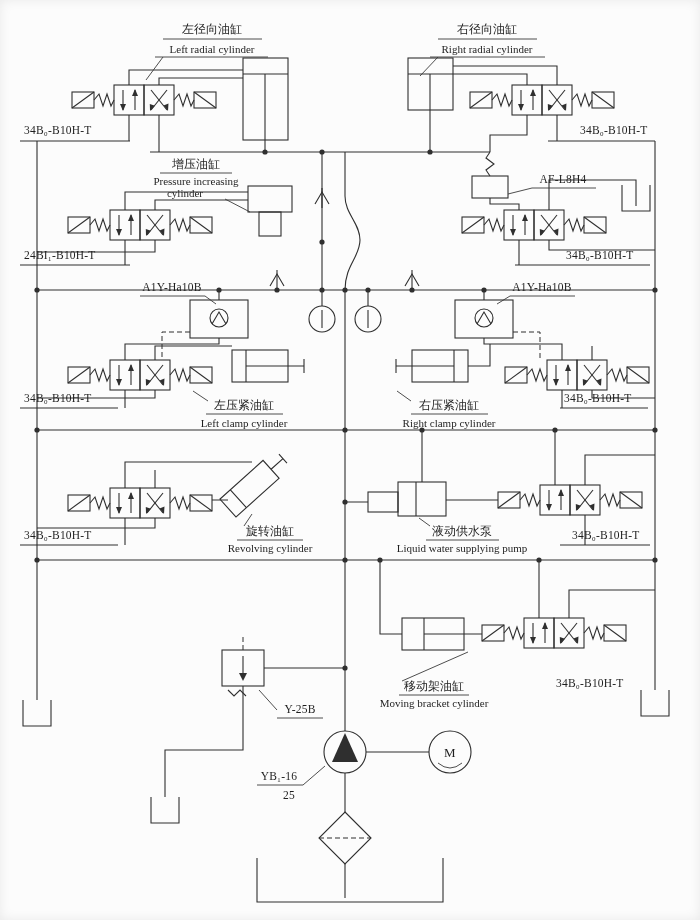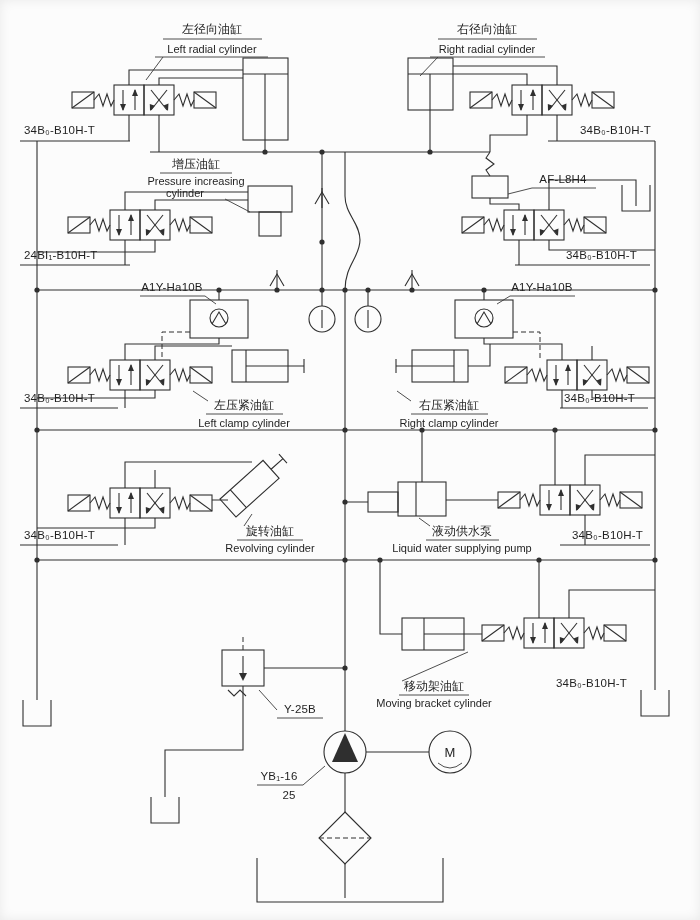--- a/index.html
+++ b/index.html
@@ -1,18 +1,18 @@
 <!DOCTYPE html>
 <html><head>
 <meta charset="utf-8">
 <style>
   html,body{margin:0;padding:0;background:#e9e9e9;}
   .stage{
     width:700px;height:920px;background:#fcfcfc;position:relative;overflow:hidden;
-    font-family:Liberation Sans, sans-serif;
+    font-family:Liberation Serif, serif;
     box-shadow:inset 0 0 12px rgba(0,0,0,.08);
   }
   svg{display:block}
   .wire{stroke:#2f2f2f;stroke-width:1.1;fill:none}
   .thin{stroke:#3a3a3a;stroke-width:0.9;fill:none}
   .dash{stroke:#2f2f2f;stroke-width:1;fill:none;stroke-dasharray:5 3}
   .dot{fill:#2f2f2f;stroke:none}
   .solid{fill:#2f2f2f;stroke:none}
   text{fill:#1f1f1f}
   .cn{font-size:12px}

